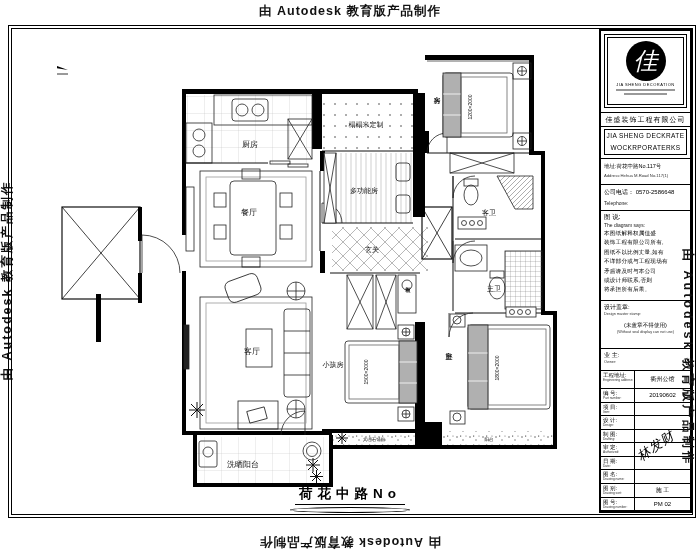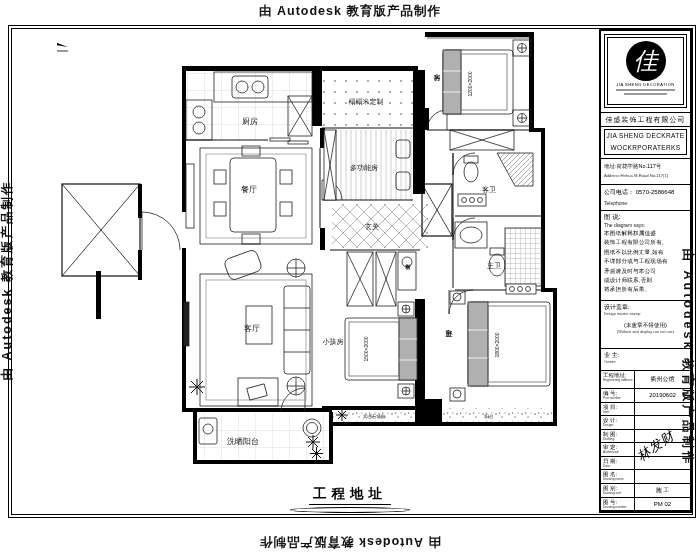--- a/index.html
+++ b/index.html
@@ -7,21 +7,21 @@
     width:700px;height:560px;position:relative;background:#fff;
     font-family:"Liberation Sans", sans-serif;color:#000;overflow:hidden;
   }
   .wm{position:absolute;font-size:12.5px;font-weight:600;letter-spacing:1px;white-space:nowrap;color:#111;}
   .wm-top{top:3px;left:0;width:700px;text-align:center;}
   .wm-bottom{top:533px;left:0;width:700px;text-align:center;transform:rotate(180deg);}
   .wm-left{left:-143px;top:272px;width:300px;text-align:center;transform:rotate(-90deg);letter-spacing:2px;}
   .wm-right{left:527px;top:349px;width:320px;text-align:center;transform:rotate(90deg);letter-spacing:3px;z-index:9;}
   .frame-outer{position:absolute;left:8px;top:25px;width:686px;height:491px;border:1px solid #000;}
   .frame-inner{position:absolute;left:2px;top:2px;right:2px;bottom:2px;border:1px solid #000;}
-  .planwrap{position:absolute;left:57px;top:24px;width:506px;height:444px;text-align:center;}
+  .planwrap{position:absolute;left:57px;top:47px;width:506px;height:444px;text-align:center;}
   svg text{font-family:"Liberation Sans",sans-serif;fill:#111;}
   .lbl{font-size:8px;text-anchor:middle;}
   .lbl7{font-size:7px;text-anchor:middle;}
   .lbl5{font-size:5px;text-anchor:middle;}
   .lbl45{font-size:4.5px;text-anchor:middle;}
   .vtext{writing-mode:vertical-rl;text-orientation:upright;}
   
   .caption{position:absolute;left:270px;top:484px;width:160px;text-align:center;z-index:3;}
   .caption .t{font-size:13.5px;letter-spacing:5px;font-weight:600;display:inline-block;border-bottom:1px solid #000;padding:0 4px 1px 4px;}
   .caption .oval{margin:2px auto 0 auto;width:118px;height:4px;border:1px solid #000;border-radius:50%/50%;}
@@ -310,21 +310,21 @@
     <text x="374" y="430" class="lbl45">大理石铺贴</text>
     <text x="489" y="430" class="lbl45">阳台</text>
     <text x="472" y="96" class="lbl5" transform="rotate(-90 472 96)">1200×2000</text>
     <text x="368" y="361" class="lbl5" transform="rotate(-90 368 361)">1500×2000</text>
     <text x="499" y="357" class="lbl5" transform="rotate(-90 499 357)">1800×2000</text>
   </g>
 </svg>
 </div>
 
 <div class="caption">
-  <span class="t">工程地址</span>
+  <span class="t">荷花中路No</span>
   <div class="oval"></div>
 </div>
 
 <div class="tb">
   <div class="sec tb-logo">
     <div class="inbox">
         <div class="inbox2">
       <div class="seal">佳</div>
       <div class="logo-sub">JIA SHENG DECORATION</div>
       <div class="logo-bar"></div>

